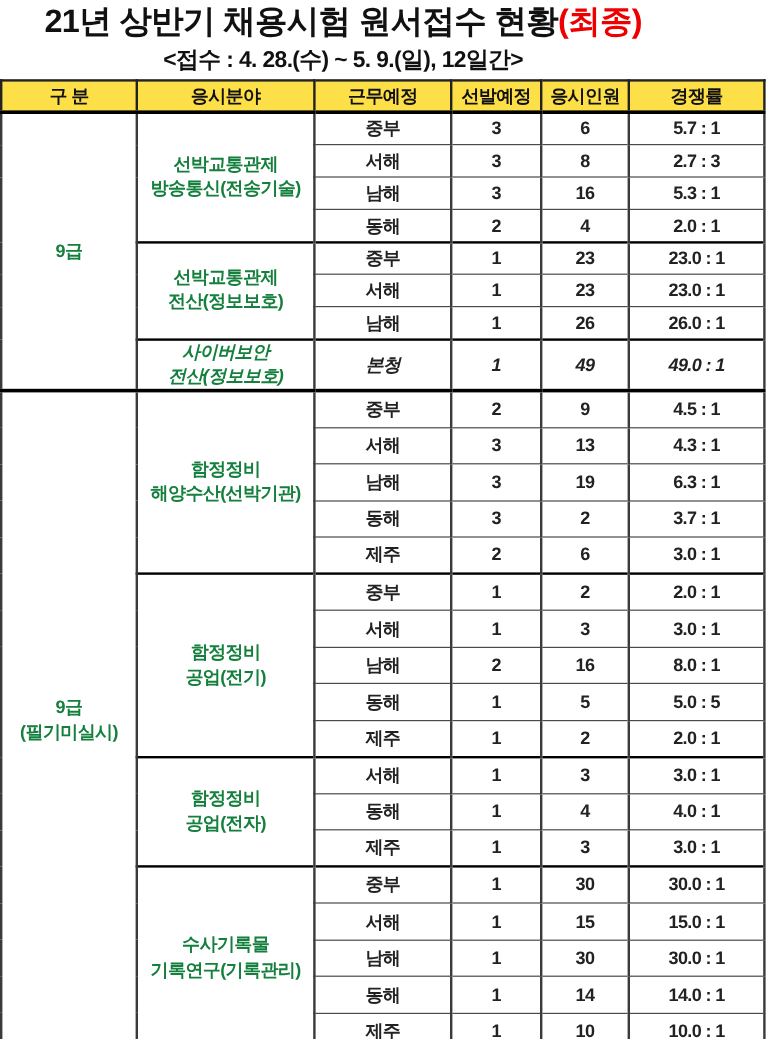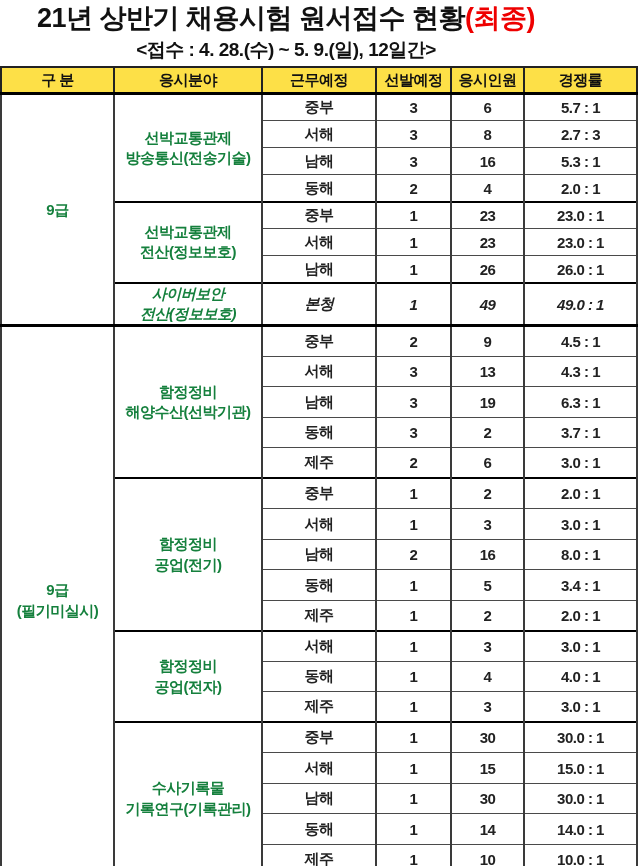--- a/index.html
+++ b/index.html
@@ -200,21 +200,21 @@
         <tr class="s2">
           <td>남해</td>
           <td>2</td>
           <td>16</td>
           <td>8.0 : 1</td>
         </tr>
         <tr class="s2">
           <td>동해</td>
           <td>1</td>
           <td>5</td>
-          <td>3.4 : 1</td>
+          <td>5.0 : 5</td>
         </tr>
         <tr class="s2">
           <td>제주</td>
           <td>1</td>
           <td>2</td>
           <td>2.0 : 1</td>
         </tr>
         <tr class="s2 g-top">
           <td rowspan="3" class="field">함정정비
 공업(전자)</td>

